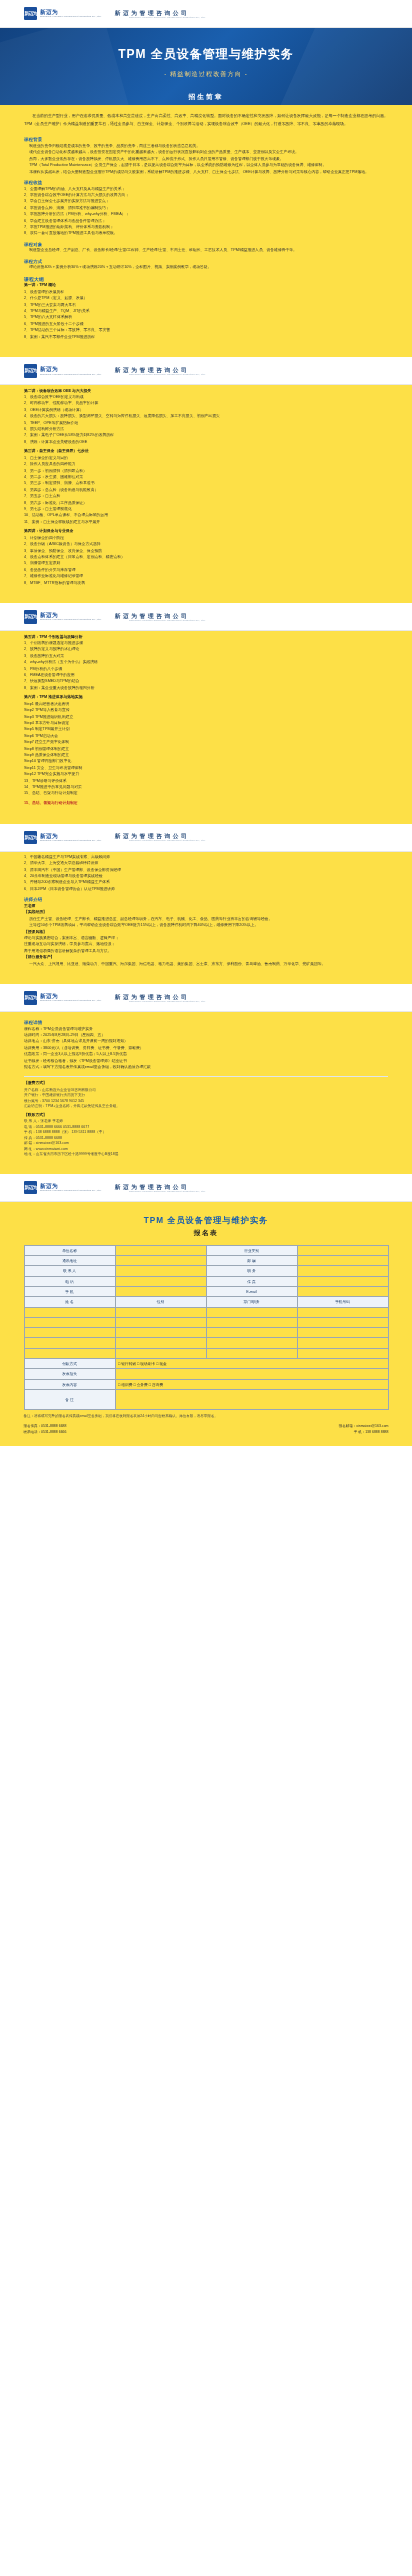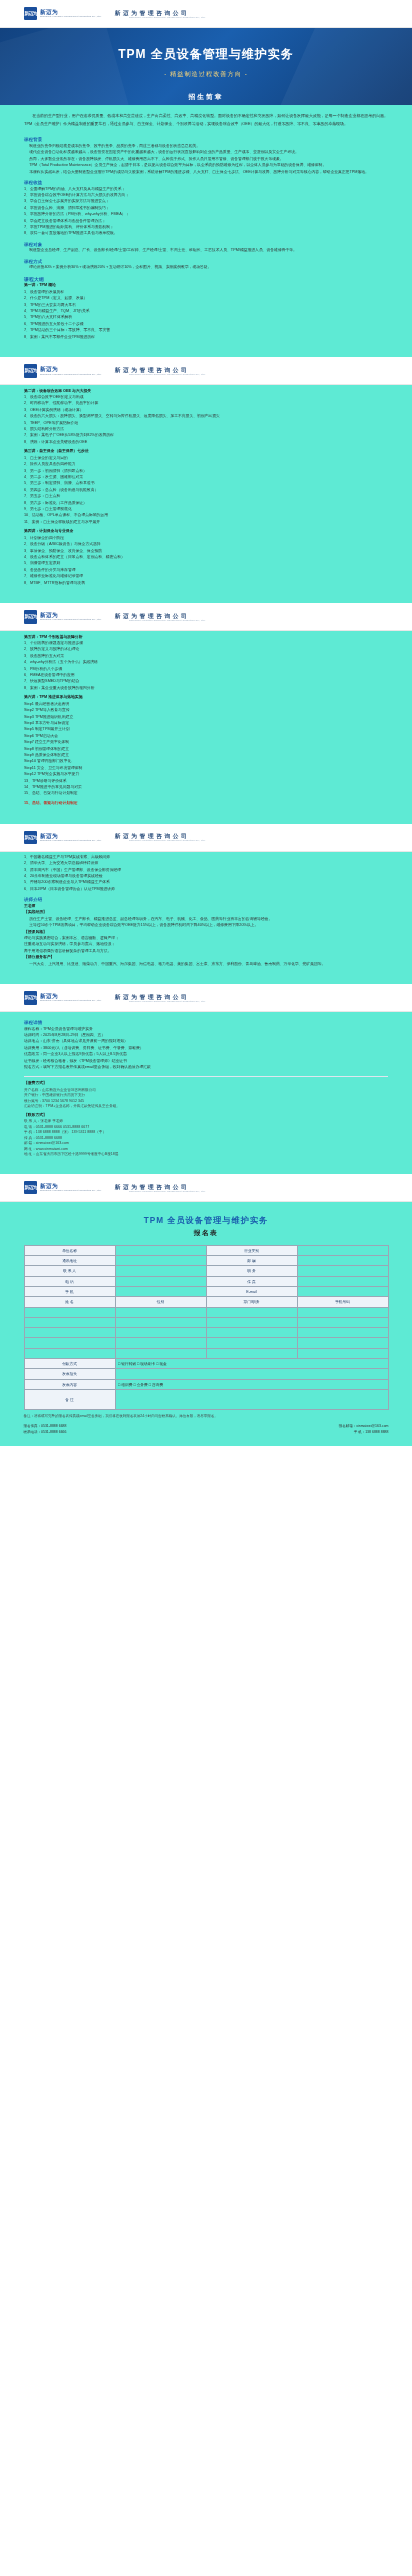--- a/index.html
+++ b/index.html
@@ -6,21 +6,21 @@
   html, body {
     margin: 0; padding: 0;
     background: #ffffff;
     font-family: "Liberation Sans", sans-serif;
   }
   body { width: 412px; }
 
   .page {
     width: 412px;
     position: relative;
-    background: #5eead4;
+    background: #fde047;
     padding-bottom: 3.1px;
   }
 
   
   .hdr {
     position: relative;
     width: 412px;
     height: 28px;
     background: #ffffff;
     border-bottom: 0.5px solid #e8e8e8;

